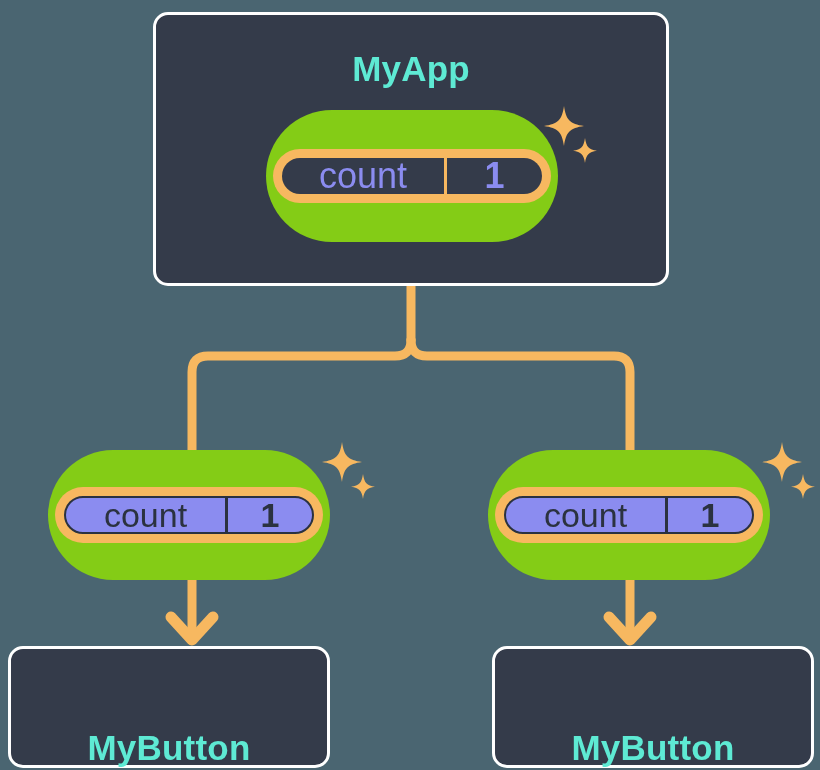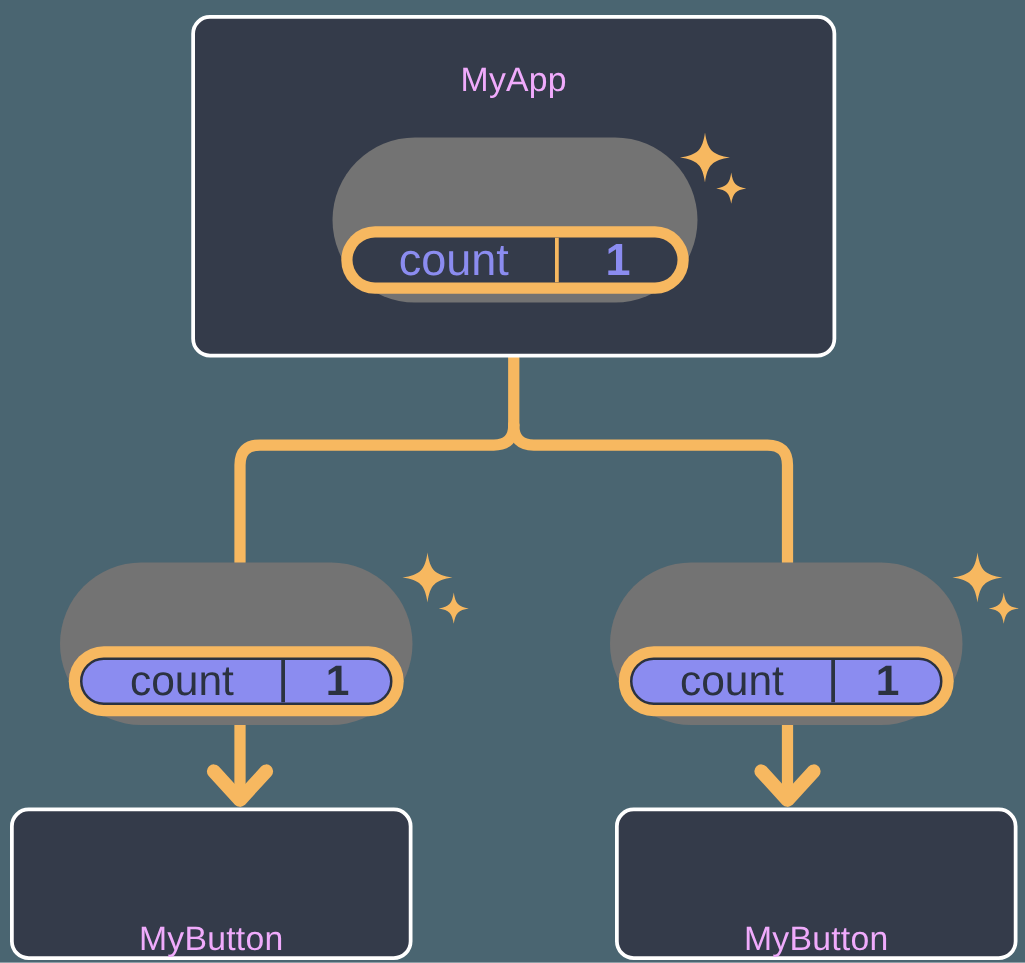--- a/index.html
+++ b/index.html
@@ -36,23 +36,23 @@
     z-index: 3;
     box-sizing: border-box;
     background: #343b4a;
     border: 3px solid #ffffff;
     border-radius: 15px;
     display: flex;
     flex-direction: column;
     align-items: center;
   }
   .node-title {
-    color: #f0abfc;
-    font-size: 27px;
-    font-weight: 400;
+    color: #5eead4;
+    font-size: 35px;
+    font-weight: 700;
     letter-spacing: 0.2px;
     line-height: 1;
     white-space: nowrap;
   }
 
   #box-myapp {
     left: 153px;
     top: 12px;
     width: 516px;
     height: 274px;
@@ -74,24 +74,24 @@
     top: 646px;
     width: 322px;
   }
 
   
   .pill {
     position: absolute;
     z-index: 4;
     box-sizing: border-box;
     display: flex;
-    align-items: flex-end;
+    align-items: center;
     border-radius: 999px;
     
-    background: #737373;
+    background: #84cc16;
     padding: 7px;
   }
   .pill-inner {
     flex: 1 1 auto;
     display: flex;
     align-items: stretch;
     border-radius: 999px;
     background: #f7b860;
     padding: 9px;
     box-sizing: border-box;

